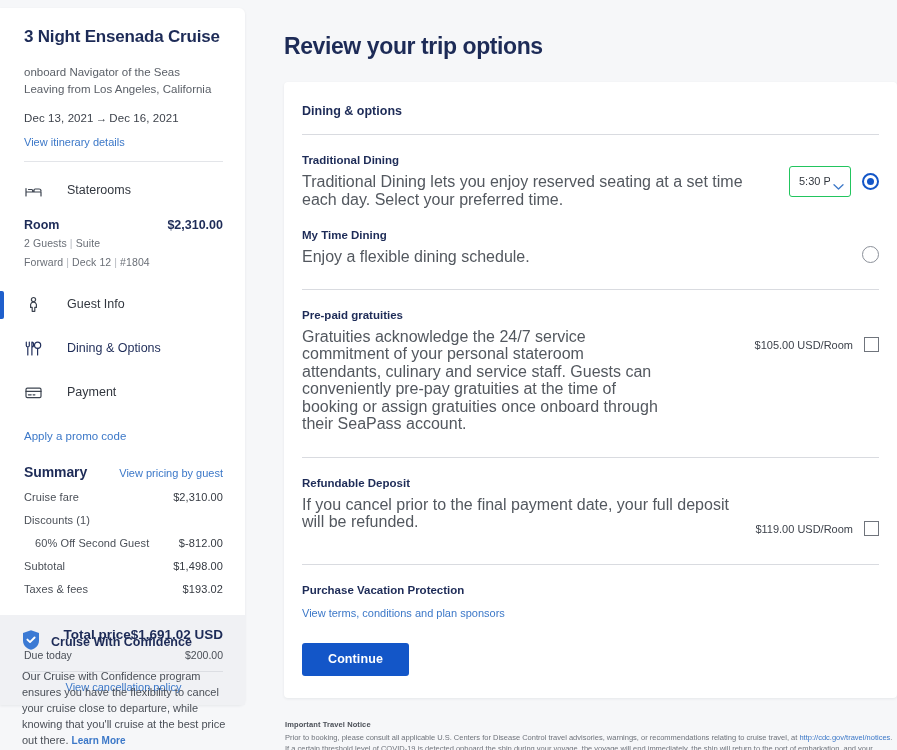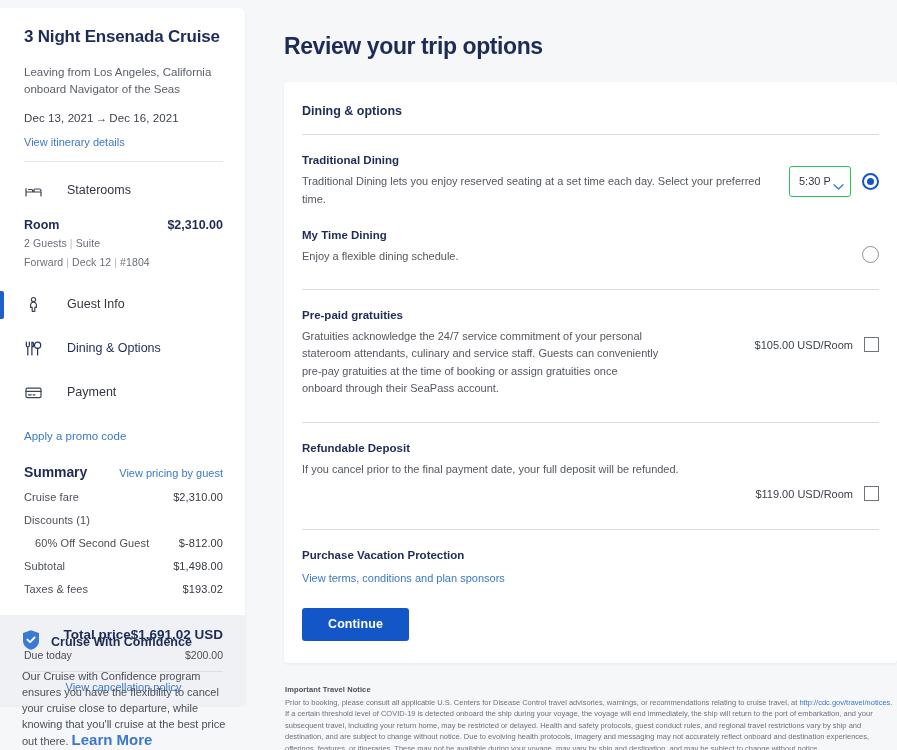--- a/index.html
+++ b/index.html
@@ -56,36 +56,36 @@
   .total-val { font-size:13.5px; font-weight:700; color:#1d2b57; }
   .due-row { display:flex; justify-content:space-between; margin-top:7px; font-size:10.5px; color:#4a4f57; }
   .band-div { height:1px; background:#dcdee3; margin:10px 0 0 0; }
   .cancel-link { display:block; text-align:center; margin-top:9px; font-size:11px; padding-bottom:2px; }
 
   
   #cwc { position:absolute; left:0; top:628px; width:245px; padding:0 16px 0 20px; }
   .cwc-head { display:flex; align-items:center; gap:9px; }
   .cwc-title { font-size:12.5px; font-weight:700; color:#1d2b57; }
   .cwc-body { font-size:11px; color:#4a4f57; line-height:16px; margin-top:12px; padding-left:2px; }
-  .cwc-body .link { font-size:15px; font-weight:700; }
+  .cwc-body .link { font-size:10px; font-weight:700; }
 
   .active-bar { position:absolute; left:0; width:4px; height:28px; background:#1f5fcc; border-radius:0 2px 2px 0; }
 
   
   #main { position:absolute; left:284px; top:0; width:613px; height:750px; }
   .page-title { font-size:23px; font-weight:700; color:#1d2b57; letter-spacing:-.4px; margin:33px 0 0 0; }
 
   .card { background:#fff; border-radius:4px; margin-top:22px; box-shadow:0 1px 3px rgba(16,24,40,.07); padding:0 18px; }
   .sec-title { font-size:12.5px; font-weight:700; color:#1d2b57; padding:22px 0 0 0; }
   .hr { height:1px; background:#d9dbe0; margin:16px 0 0 0; }
 
   .opt { display:flex; align-items:flex-start; padding:19px 0 0 0; }
   .opt-txt { flex:1 1 auto; padding-right:12px; }
   .opt-h { font-size:11.5px; font-weight:700; color:#1d2b57; margin-bottom:7px; }
-  .opt-p { font-size:11px; color:#53585f; line-height:17.5px; }
+  .opt-p { font-size:16px; color:#53585f; line-height:17.5px; }
   .opt-right { flex:0 0 auto; display:flex; align-items:center; gap:11px; min-height:22px; }
   .price-txt { font-size:11px; color:#3d424b; white-space:nowrap; }
 
   select.time-select {
     appearance:none; -webkit-appearance:none;
     width:62px; height:31px; padding:0 20px 0 9px;
     border:1px solid #22c55e; border-radius:3px; background:#fff;
     font-family:"Liberation Sans", sans-serif; font-size:11px; color:#32373f; cursor:pointer;
   }
   .sel-wrap { position:relative; display:inline-block; }
@@ -110,22 +110,22 @@
   .notice-h { font-size:7.5px; font-weight:700; color:#4a4f57; letter-spacing:.1px; }
   .notice-p { font-size:7.5px; color:#6e737b; line-height:11.6px; margin-top:3px; text-align:left; }
   .notice-p a { color:#3c78c8; text-decoration:none; }
 </style>
 </head>
 <body>
 
 <div id="sidebar">
   <div class="sb-pad">
     <div class="trip-title">3 Night Ensenada Cruise</div>
+    <div class="trip-sub">onboard Navigator of the Seas</div>
     <div class="trip-sub">Leaving from Los Angeles, California</div>
-    <div class="trip-sub">onboard Navigator of the Seas</div>
     <div class="trip-dates">
       <span>Dec 13, 2021</span><span class="arr">→</span><span>Dec 16, 2021</span>
     </div>
     <a class="link view-itin">View itinerary details</a>
     <div class="sb-div"></div>
 
     <div class="nav-row">
       <span class="ic">
         <svg width="19" height="19" viewBox="0 0 19 19" fill="none" stroke="#3d4450" stroke-width="1.2">
           <path d="M2 7.5V15M17 11V15M2 11h15M4.5 8.5h3.2a1 1 0 0 1 1 1V11M10 11V9.2a1.2 1.2 0 0 1 1.2-1.2H15a2 2 0 0 1 2 2" stroke-linecap="round"></path>

